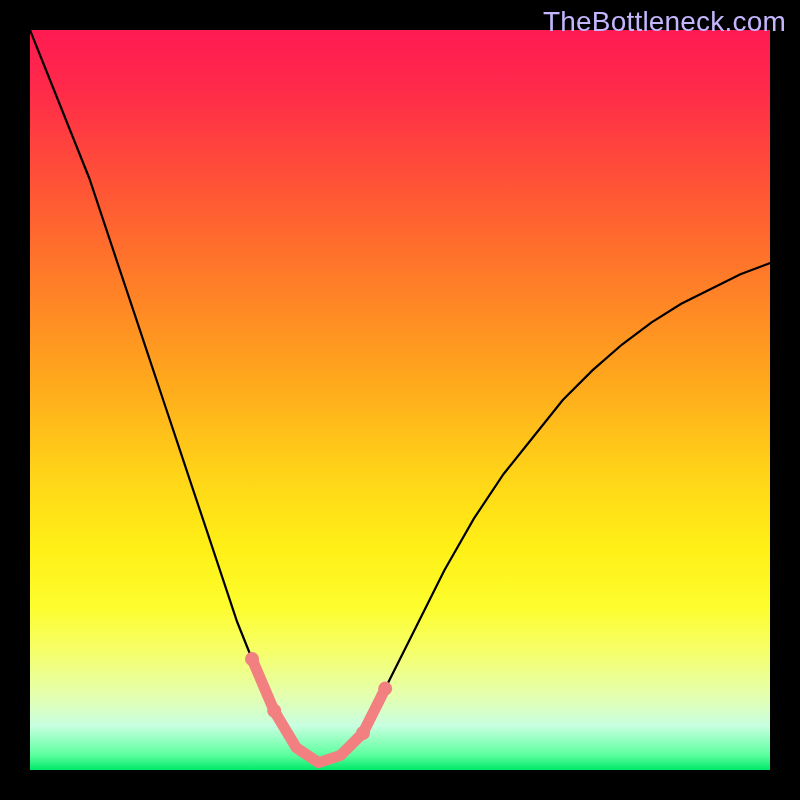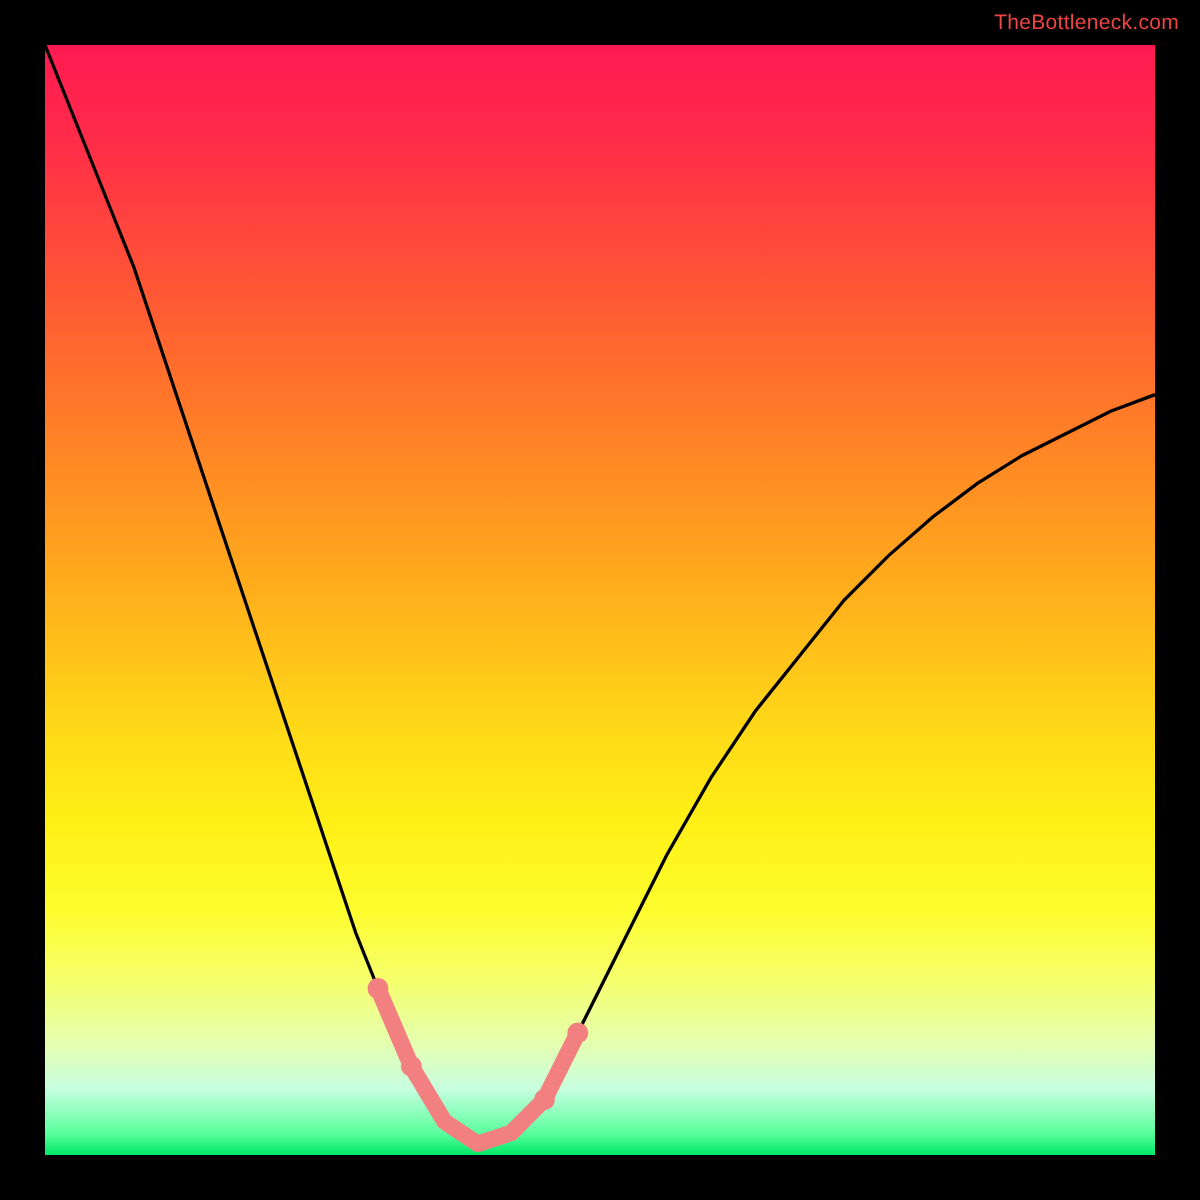--- a/index.html
+++ b/index.html
@@ -54,22 +54,22 @@
     position: absolute;
     left: 0;
     top: 0;
     width: 100%;
     height: 100%;
   }
   .watermark {
     position: absolute;
     top: 6px;
     right: 14px;
-    color: #ef4444;
-    font-size: 14px;
+    color: #c4b5fd;
+    font-size: 28px;
     letter-spacing: 0.2px;
     z-index: 5;
   }
 </style>
 </head>
 <body>
 
 <div class="frame">
 
   <div class="watermark">TheBottleneck.com</div>

